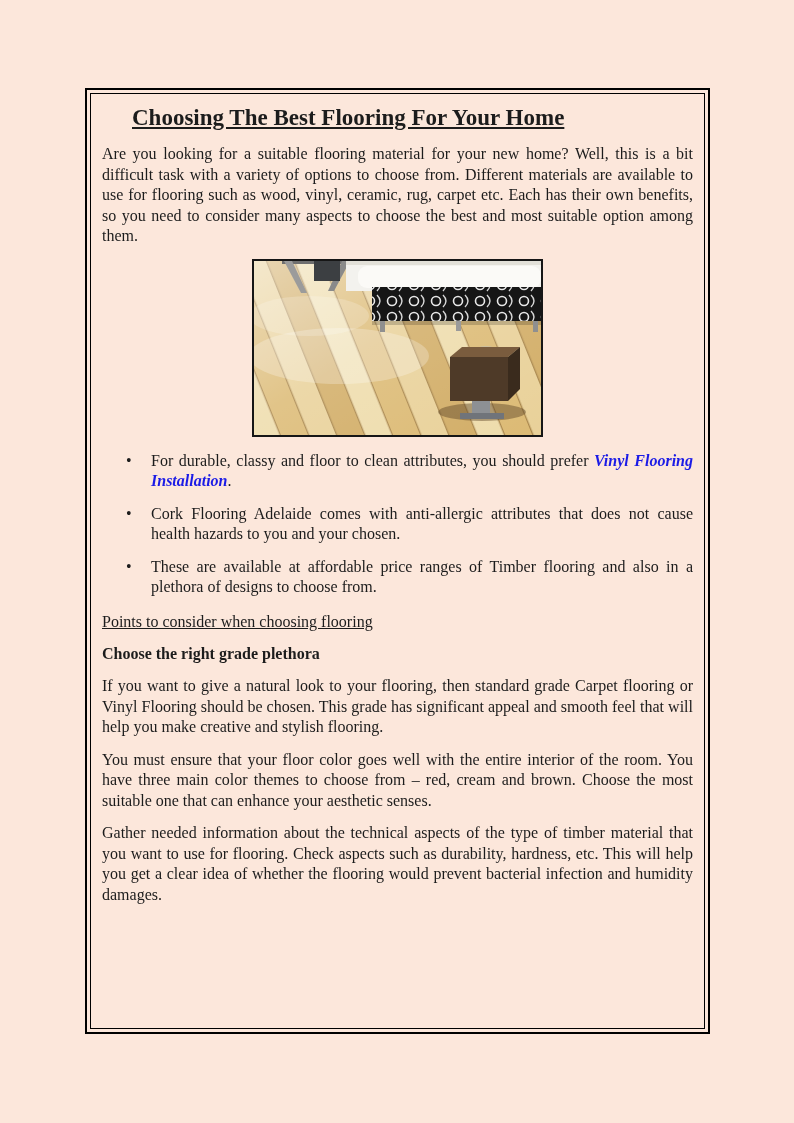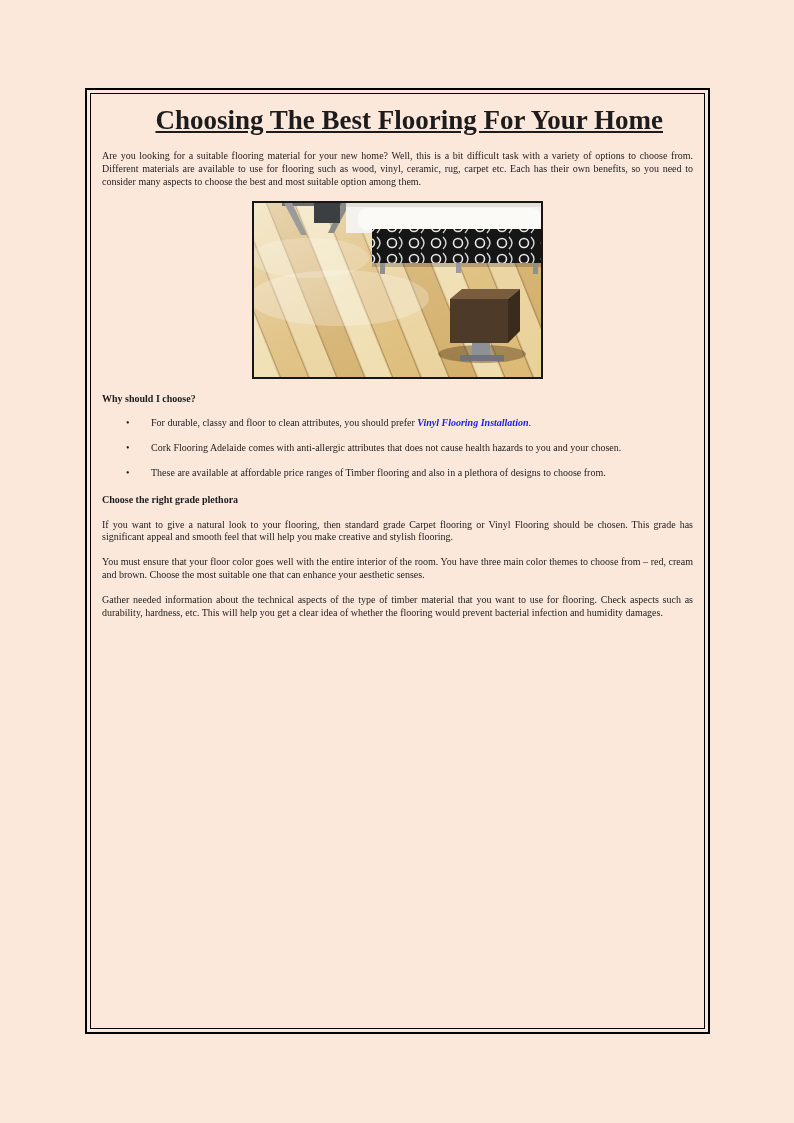--- a/index.html
+++ b/index.html
@@ -18,28 +18,28 @@
     border: 2.5px solid #000;
     padding: 3px;
   }
   .frame-inner {
     width: 100%; height: 100%;
     border: 1.5px solid #000;
     padding: 5px 11px 10px;
     overflow: hidden;
   }
   h1.title {
-    font-size: 27px;
+    font-size: 23px;
     line-height: 1.45;
     font-weight: 700;
-    text-align: right;
+    text-align: left;
     text-decoration: underline;
     margin: 2px 30px 10px;
   }
-  p, li, h3 { font-size: 10px; line-height: 1.28; }
+  p, li, h3 { font-size: 16px; line-height: 1.28; }
   p { margin: 0 0 12px; }
   p.just { text-align: justify; }
   h3.subhead { margin: 2px 0 12px; font-weight: 700; }
   .underlined { text-decoration: underline; }
 
   .photo {
     width: 291px;
     margin: 2px auto 14px;
     border: 2px solid #161616;
     line-height: 0;
@@ -123,37 +123,37 @@
           <ellipse cx="232" cy="90" rx="13" ry="4.5" fill="#b9bdc0"></ellipse>
           <polygon points="196,96 254,96 266,86 208,86" fill="#7a5c3e"></polygon>
           <rect x="196" y="96" width="58" height="44" fill="#4e3a28"></rect>
           <polygon points="254,96 266,86 266,128 254,140" fill="#3a2b1d"></polygon>
           <rect x="218" y="140" width="18" height="12" fill="#8d9094"></rect>
           <rect x="206" y="152" width="44" height="6" fill="#70747a"></rect>
         </g>
       </svg>
     </div>
 
-    <h3 class="subhead">Why should I choose?</h3>
 
     <ul class="bullets">
       <li>
         <span class="marker">•</span>
         <span class="li-text"><span>For durable, classy and floor to clean attributes, you should prefer </span><a class="doclink">Vinyl Flooring Installation</a><span>.</span></span>
       </li>
       <li>
         <span class="marker">•</span>
         <span class="li-text">Cork Flooring Adelaide comes with anti-allergic attributes that does not cause health hazards to you and your chosen.</span>
       </li>
       <li>
         <span class="marker">•</span>
         <span class="li-text">These are available at affordable price ranges of Timber flooring and also in a plethora of designs to choose from.</span>
       </li>
     </ul>
 
+    <p class="underlined">Points to consider when choosing flooring</p>
 
     <h3 class="subhead">Choose the right grade plethora</h3>
     <p class="just">If you want to give a natural look to your flooring, then standard grade Carpet flooring or Vinyl Flooring should be chosen. This grade has significant appeal and smooth feel that will help you make creative and stylish flooring.</p>
 
     <p class="just">You must ensure that your floor color goes well with the entire interior of the room. You have three main color themes to choose from – red, cream and brown. Choose the most suitable one that can enhance your aesthetic senses.</p>
 
     <p class="just">Gather needed information about the technical aspects of the type of timber material that you want to use for flooring. Check aspects such as durability, hardness, etc. This will help you get a clear idea of whether the flooring would prevent bacterial infection and humidity damages.</p>
 
   </div>
 </div>

